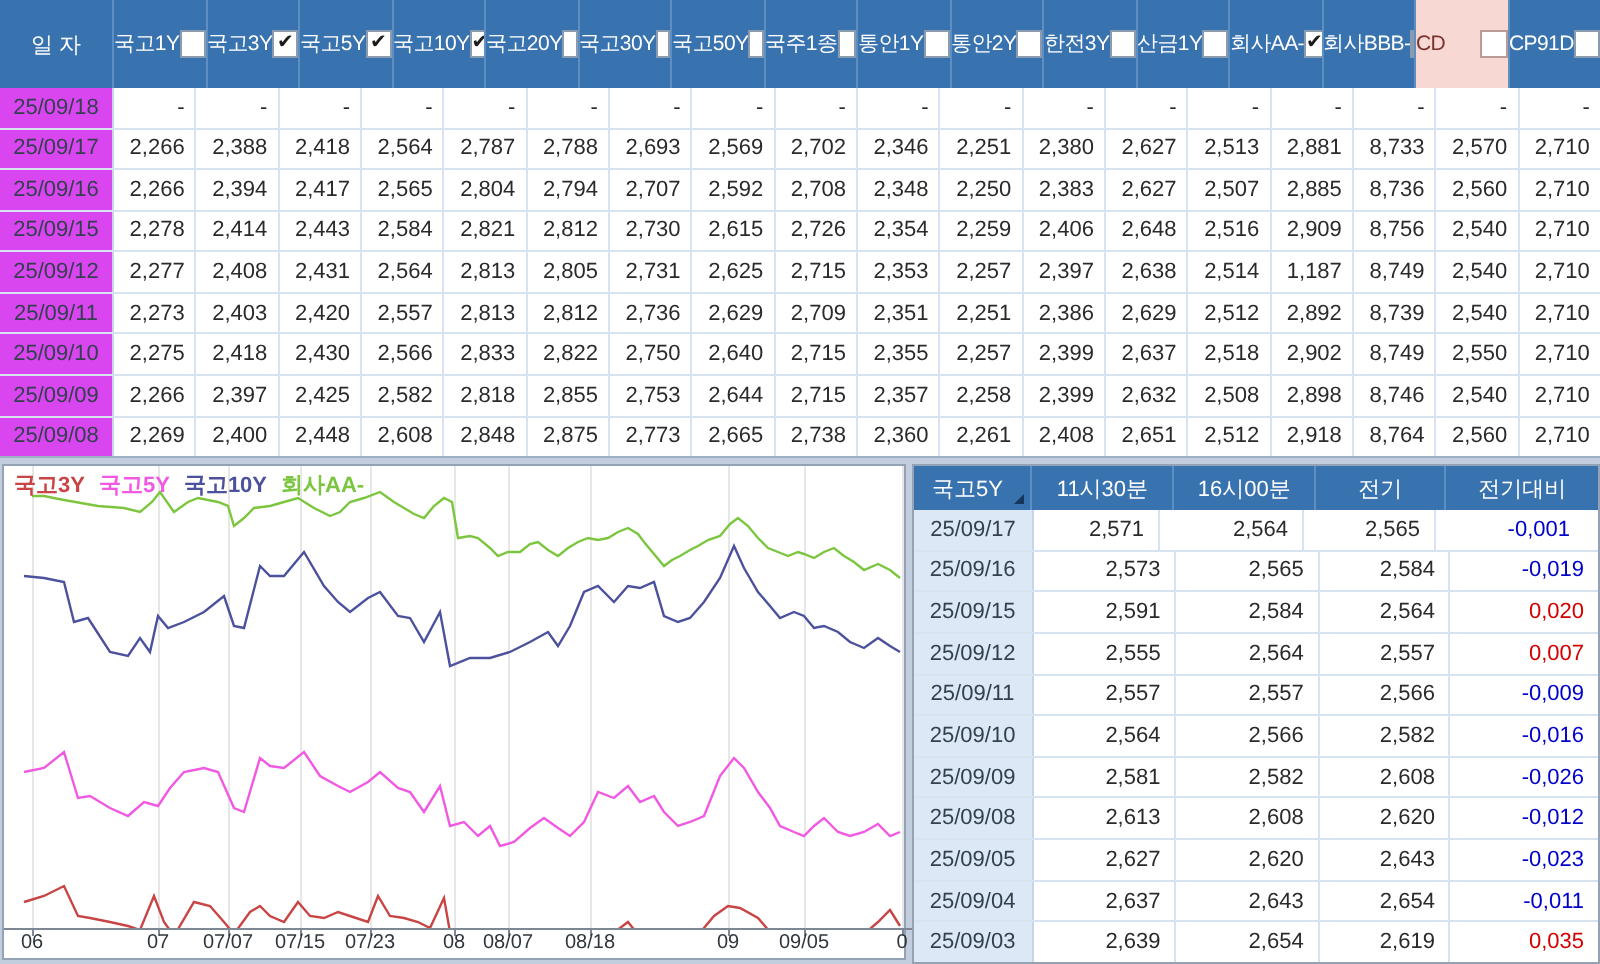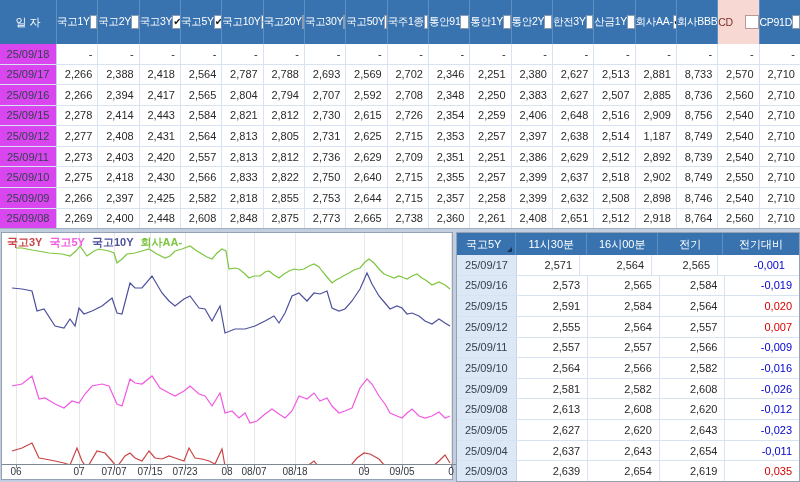--- a/index.html
+++ b/index.html
@@ -51,24 +51,20 @@
 
 <div class="top-table">
   <div class="t-header">
     <div class="h-date">일  자</div>
 
   <div class="h-col">
         <span>국고1Y</span>
         <span class="cb"></span>
       </div>
       <div class="h-col">
-        <span>국고2Y</span>
-        <span class="cb"></span>
-      </div>
-      <div class="h-col">
         <span>국고3Y</span>
         <span class="cb">✔</span>
       </div>
       <div class="h-col">
         <span>국고5Y</span>
         <span class="cb">✔</span>
       </div>
       <div class="h-col">
         <span>국고10Y</span>
         <span class="cb">✔</span>
@@ -80,24 +76,20 @@
       <div class="h-col">
         <span>국고30Y</span>
         <span class="cb"></span>
       </div>
       <div class="h-col">
         <span>국고50Y</span>
         <span class="cb"></span>
       </div>
       <div class="h-col">
         <span>국주1종</span>
-        <span class="cb"></span>
-      </div>
-      <div class="h-col">
-        <span>통안91</span>
         <span class="cb"></span>
       </div>
       <div class="h-col">
         <span>통안1Y</span>
         <span class="cb"></span>
       </div>
       <div class="h-col">
         <span>통안2Y</span>
         <span class="cb"></span>
       </div>

